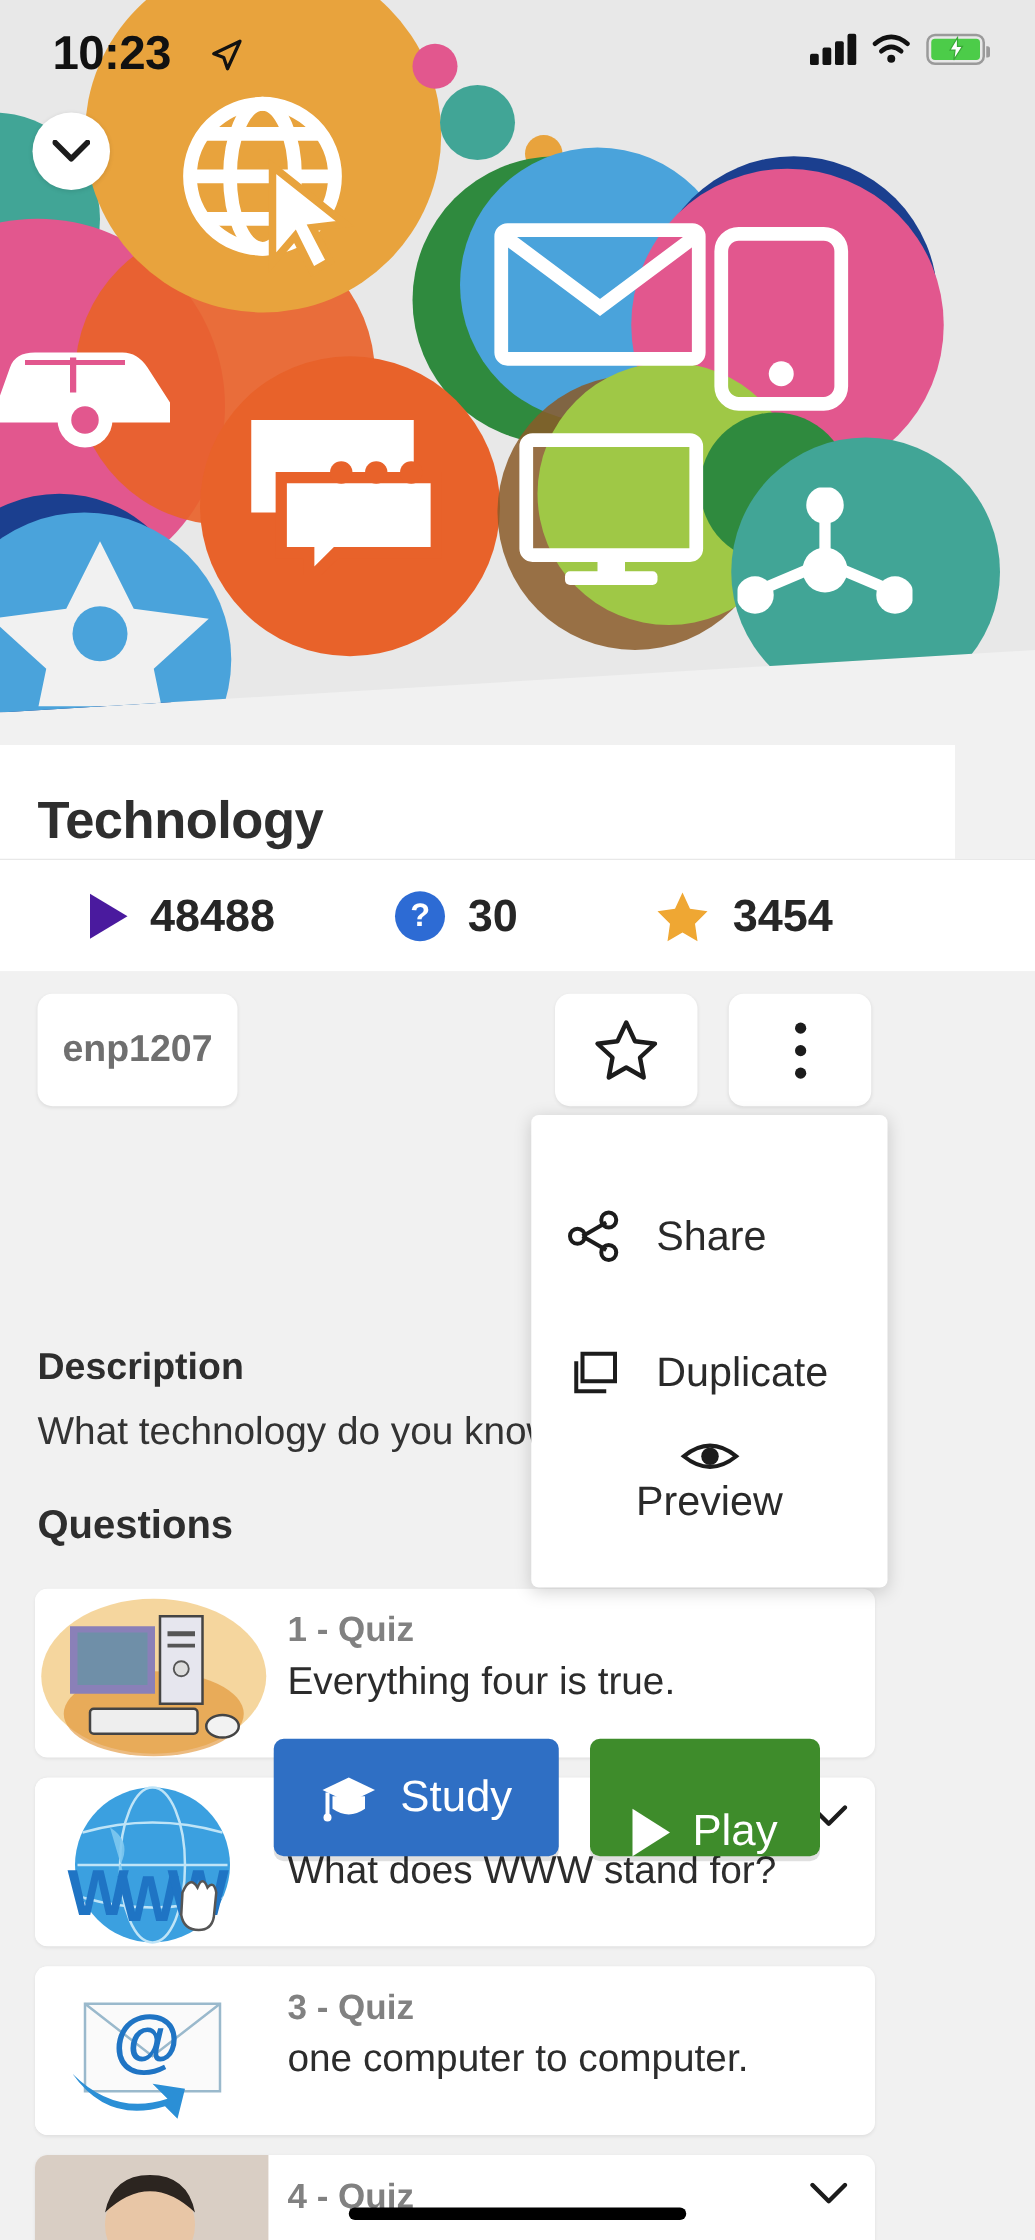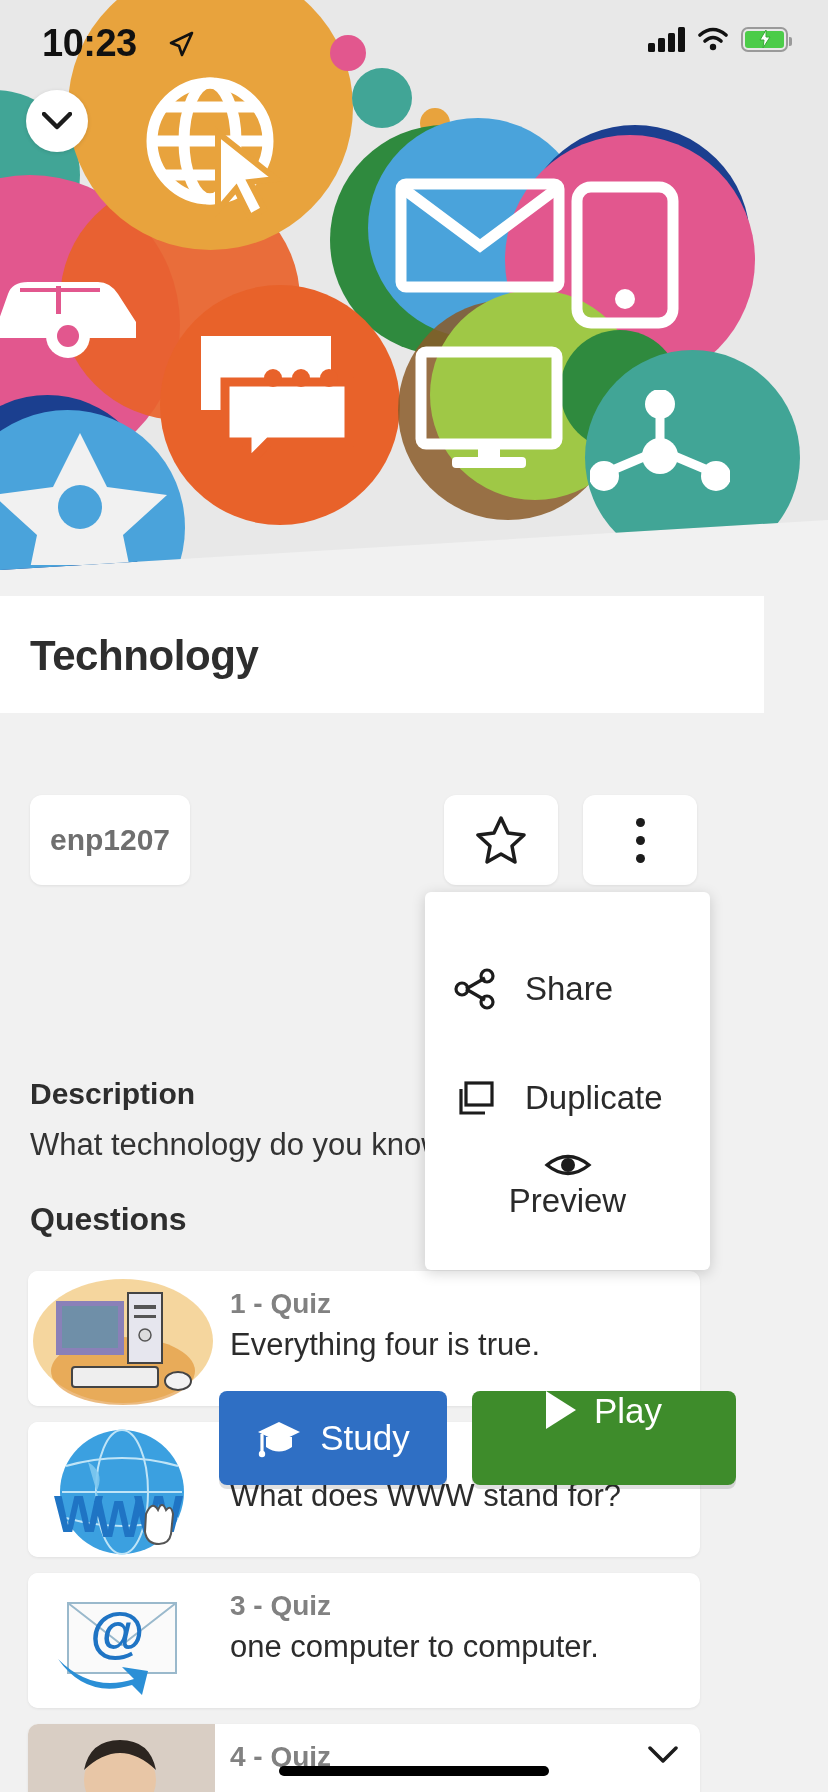--- a/index.html
+++ b/index.html
@@ -164,23 +164,23 @@
   .qchev { position: absolute; right: 22px; top: 22px; }
 
   
   #study-btn {
     position: absolute; left: 219px; top: 1391px; width: 228px; height: 94px;
     background: #2f6fc4; border-radius: 8px; z-index: 45;
     display: flex; align-items: center; justify-content: center; gap: 18px;
     box-shadow: 0 4px 0 rgba(0,0,0,.12);
   }
   #play-btn {
-    position: absolute; left: 472px; top: 1391px; width: 264px; height: 94px;
+    position: absolute; left: 472px; top: 1391px; width: 184px; height: 94px;
     background: #3e8c2b; border-radius: 8px; z-index: 45;
-    display: flex; align-items: flex-start; justify-content: center; gap: 18px;
+    display: flex; align-items: flex-end; justify-content: center; gap: 18px;
     box-shadow: 0 4px 0 rgba(0,0,0,.12);
   }
   .act-label { font-size: 35px; font-weight: 400; color: #fff; }
   .tri-white {
     width: 0; height: 0; border-left: 30px solid #fff;
     border-top: 19px solid transparent; border-bottom: 19px solid transparent;
   }
   #home-indicator {
     position: absolute; left: 50%; transform: translateX(-50%);
     bottom: 16px; width: 270px; height: 10px; background: #000; border-radius: 6px; z-index: 70;
@@ -303,20 +303,36 @@
           <path d="M8 1 L2 11 L6 11 L5 19 L12 8 L8 8 Z" fill="#fff" stroke="#3aa838" stroke-width="1"></path>
         </svg>
       </div>
     </div>
   </div>
 
   <div id="title-band">
     <div id="deck-title">Technology</div>
   </div>
 
+  <div id="stats-band">
+    <div class="stat" id="stat-plays">
+      <div class="tri-purple"></div>
+      <div class="stat-val">48488</div>
+    </div>
+    <div class="stat" id="stat-questions">
+      <div class="q-circle">?</div>
+      <div class="stat-val">30</div>
+    </div>
+    <div class="stat" id="stat-stars">
+      <svg width="44" height="42" viewBox="0 0 44 42">
+        <path d="M22 2 L28 15 L42 17 L32 27 L34 41 L22 34 L10 41 L12 27 L2 17 L16 15 Z" fill="#efa733"></path>
+      </svg>
+      <div class="stat-val">3454</div>
+    </div>
+  </div>
 
   <div id="body-area">
 
     <div id="author-chip">
       <span>enp1207</span>
     </div>
 
     <div class="sq-btn" id="fav-btn">
       <svg width="52" height="50" viewBox="0 0 52 50">
         <path d="M26 3 L33 18 L49 20 L37 31 L40 47 L26 39 L12 47 L15 31 L3 20 L19 18 Z" fill="none" stroke="#1c1c1c" stroke-width="3.5" stroke-linejoin="round"></path>

